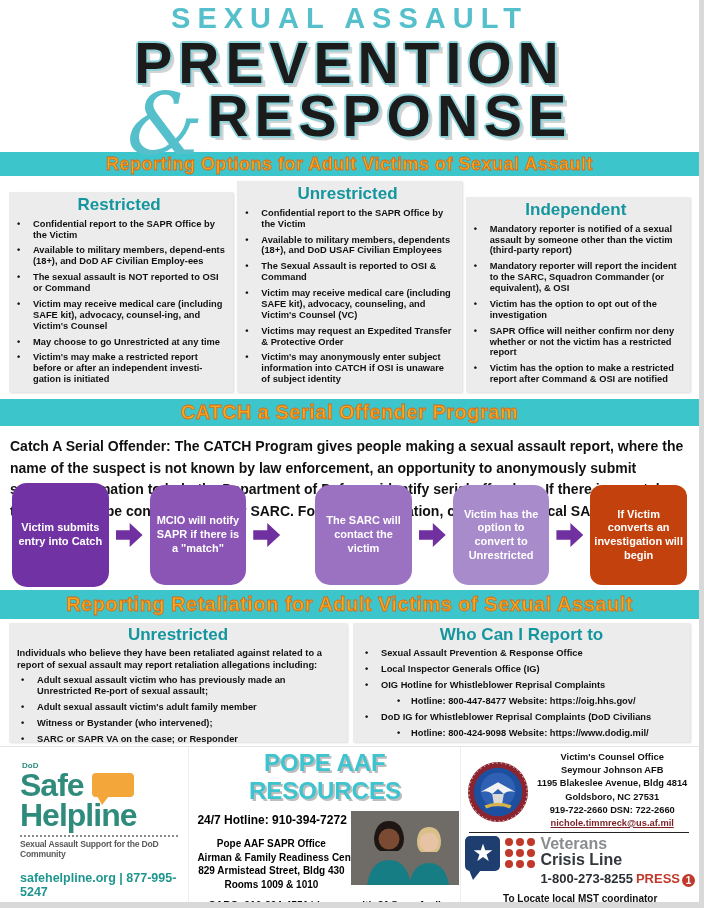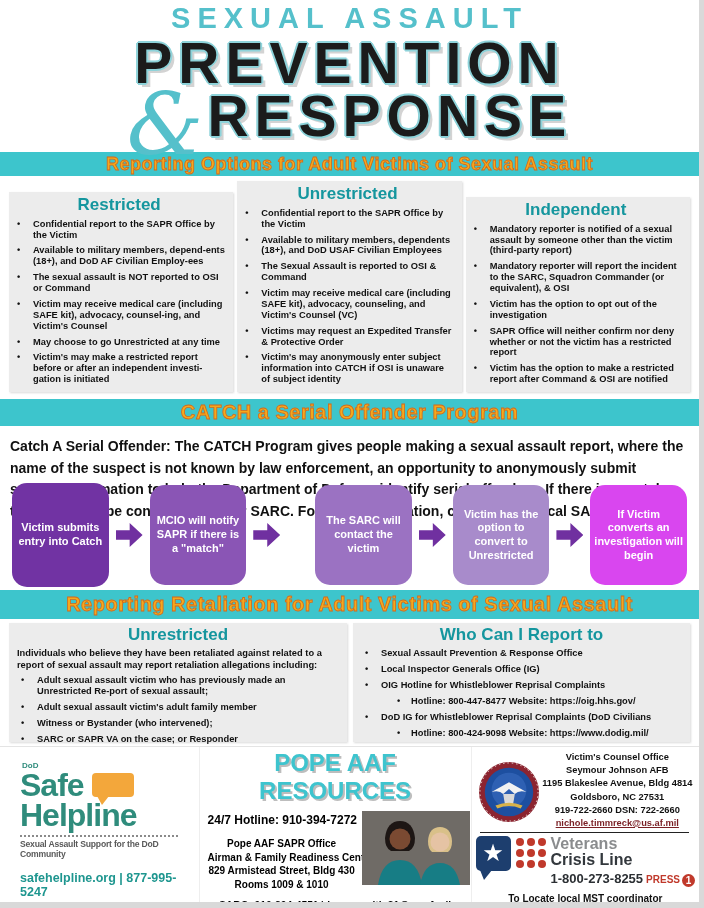--- a/index.html
+++ b/index.html
@@ -45,21 +45,21 @@
   .flow { height:110px; display:flex; align-items:center; justify-content:center; gap:7px; padding:0 12px; }
   .fbox {
     width:97px; height:100px; border-radius:15px; color:#fff; text-align:center;
     display:flex; align-items:center; justify-content:center;
     font-size:11px; font-weight:bold; line-height:1.25; padding:4px;
   }
   .fb1 { background:#7133a3; height:104px; }
   .fb2 { background:#8a55b5; }
   .fb3 { background:#9b72c2;margin-left:28px; }
   .fb4 { background:#a88bcb; }
-  .fb5 { background:#d946ef; }
+  .fb5 { background:#c2410c;border-radius:12px; }
   .farrow { width:27px; height:26px; background:#7030a0;
     clip-path:polygon(0 32%, 52% 32%, 52% 4%, 100% 50%, 52% 96%, 52% 68%, 0 68%); }
   
   .ret { height:127px; display:flex; gap:6px; padding:4px 9px; }
   .ret-box { background:#ececec; padding:2px 8px; box-shadow:1px 1px 2px rgba(0,0,0,0.15); }
   .ret-left { width:338px; }
   .ret-right { flex:1; }
   .ret-title { color:#15969e; text-align:center; font-size:17px; font-weight:bold; margin:0 0 3px; }
   .ret-intro { font-size:9.3px; font-weight:bold; line-height:1.25; margin-bottom:4px; color:#111; }
   .sb { display:flex; font-size:9.3px; font-weight:bold; line-height:1.2; margin-bottom:5px; color:#111; }
@@ -95,21 +95,21 @@
   .vcl-bubble { width:35px; height:35px; background:#1d3e6e; border-radius:5px; position:relative;
     color:#fff; font-size:24px; line-height:33px; text-align:center; flex:none; }
   .vcl-bubble::after { content:""; position:absolute; left:4px; bottom:-9px;
     border-style:solid; border-color:#1d3e6e transparent transparent transparent; border-width:10px 8px 0 4px; }
   .dots { display:grid; grid-template-columns:repeat(3,8px); grid-auto-rows:8px; gap:3px; margin-top:2px; flex:none; }
   .dot { width:8px; height:8px; border-radius:50%; background:#c0392b; }
   .vcl-words { text-align:left; }
   .vcl-w1 { color:#8a8c8e; font-weight:bold; font-size:16px; line-height:1.0; }
   .vcl-w2 { color:#33383d; font-weight:bold; font-size:16px; line-height:1.05; }
   .vcl-phone { font-weight:bold; font-size:13px; color:#2b2f33; margin-top:2px; white-space:nowrap; }
-  .press { color:#c0392b; font-size:10px; margin-left:3px; }
+  .press { color:#c0392b; font-size:13px; margin-left:3px; }
   .p1 { display:inline-block; width:13px; height:13px; border-radius:50%; background:#c0392b;
     color:#fff; font-size:10px; line-height:13px; text-align:center; margin-left:2px; vertical-align:-1px; }
   .mst { text-align:center; font-weight:bold; font-size:10px; line-height:1.4; margin-top:5px; color:#111; }
 </style>
 </head>
 <body>
 
 <div class="page">
 
   <div class="hdr">

